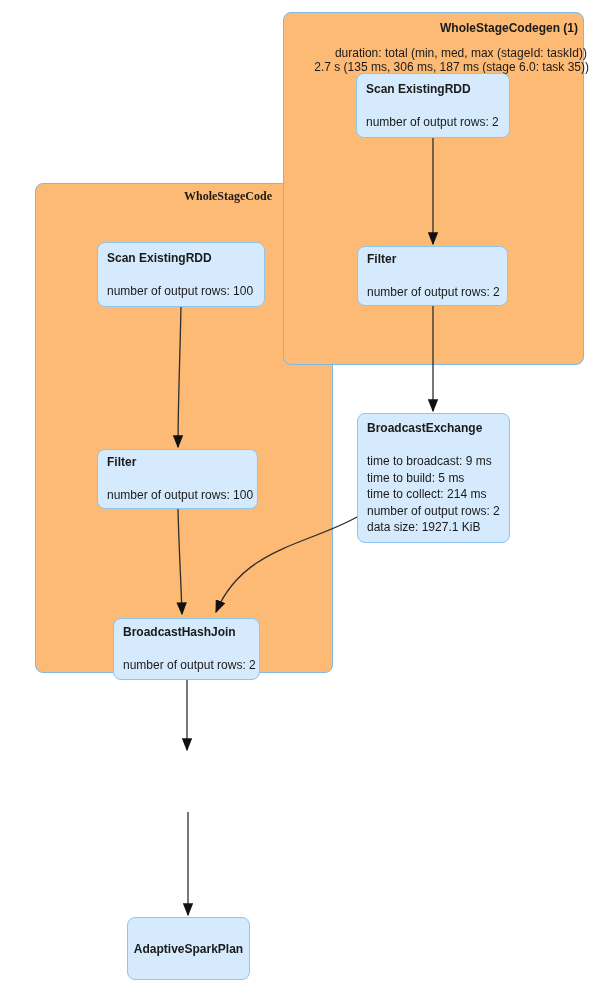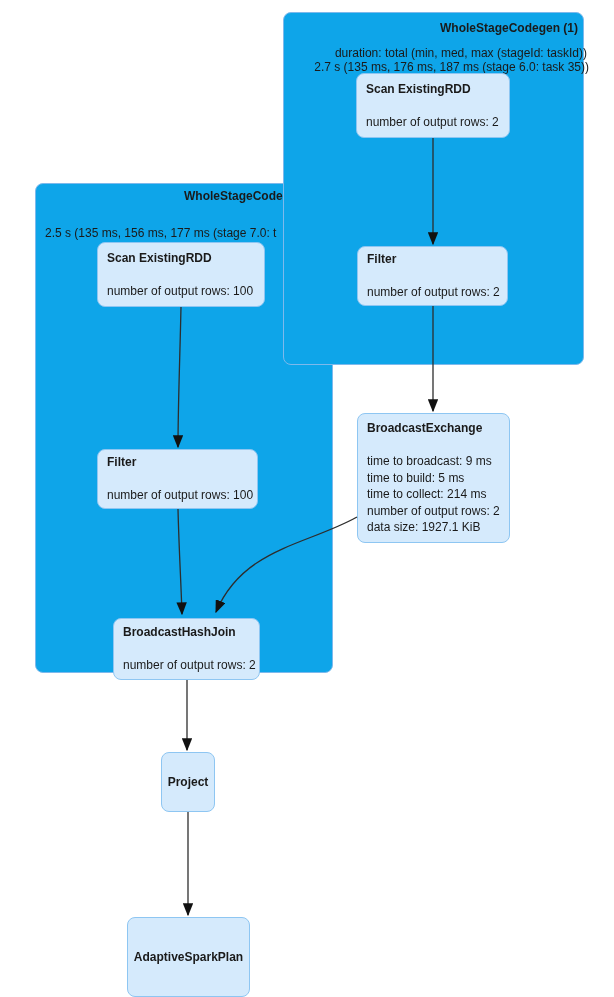--- a/index.html
+++ b/index.html
@@ -8,26 +8,26 @@
     width: 614px; height: 997px;
     overflow: hidden;
     font-family: "Liberation Sans", "DejaVu Sans", sans-serif;
     font-size: 12px;
     color: #1a1a1a;
   }
   .canvas { position: relative; width: 614px; height: 997px; background:#ffffff; }
 
   .cluster {
     position: absolute;
-    background: #0ea5e9;
+    background: #fdba74;
     border: 1px solid #7db9ec;
     border-radius: 8px;
     box-sizing: border-box;
   }
-  .cluster-left  { left: 35px;  top: 183px; width: 298px; height: 490px; z-index: 1; }
+  .cluster-left  { left: 35px;  top: 183px; width: 298px; height: 490px; z-index: 1; font-family: Liberation Serif, serif; }
   .cluster-right { left: 283px; top: 12px;  width: 301px; height: 353px; z-index: 2; }
 
   .cl-text { position: absolute; white-space: nowrap; line-height: 14px; }
   .cl-title { font-weight: 700; }
   .cluster-left  .cl-title { left: 148px; top: 5px;  }
   .cluster-left  .cl-sub1  { left: 27px;  top: 28px; }
   .cluster-left  .cl-sub2  { left: 9px;   top: 42px; }
   .cluster-right .cl-title { right: 5px;  top: 8px;  }
   .cluster-right .cl-sub1  { right: -4px; top: 33px; }
   .cluster-right .cl-sub2  { right: -6px; top: 47px; }
@@ -49,44 +49,43 @@
   .metric { line-height: 16.4px; white-space: nowrap; }
   .node-centered { align-items: center; text-align: center; }
 
   .n-scan1    { left: 356px; top: 73px;  width: 154px; height: 65px;  }
   .n-filter1  { left: 357px; top: 246px; width: 151px; height: 60px;  }
   .n-bex      { left: 357px; top: 413px; width: 153px; height: 130px; }
   .n-scan2    { left: 97px;  top: 242px; width: 168px; height: 65px;  }
   .n-filter2  { left: 97px;  top: 449px; width: 161px; height: 60px;  }
   .n-bhj      { left: 113px; top: 618px; width: 147px; height: 62px;  }
   .n-project  { left: 161px; top: 752px; width: 54px;  height: 60px;  }
-  .n-adaptive { left: 127px; top: 917px; width: 123px; height: 80px;  }
+  .n-adaptive { left: 127px; top: 917px; width: 123px; height: 63px;  }
 
   .edges {
     position: absolute; left: 0; top: 0;
     width: 614px; height: 997px;
     z-index: 4;
     pointer-events: none;
   }
   .edges path.edge { fill: none; stroke: #2d2d2d; stroke-width: 1.3px; }
 </style>
 </head>
 <body>
 
 <div class="canvas">
 
   <div class="cluster cluster-left">
     <div class="cl-text cl-title">WholeStageCode</div>
-    <div class="cl-text cl-sub2">2.5 s (135 ms, 156 ms, 177 ms (stage 7.0: t</div>
   </div>
 
   <div class="cluster cluster-right">
     <div class="cl-text cl-title">WholeStageCodegen (1)</div>
     <div class="cl-text cl-sub1">duration: total (min, med, max (stageId: taskId))</div>
-    <div class="cl-text cl-sub2">2.7 s (135 ms, 176 ms, 187 ms (stage 6.0: task 35))</div>
+    <div class="cl-text cl-sub2">2.7 s (135 ms, 306 ms, 187 ms (stage 6.0: task 35))</div>
   </div>
 
   <div class="node n-scan1">
     <div class="node-title with-gap">Scan ExistingRDD</div>
     <div class="metric">number of output rows: 2</div>
   </div>
 
   <div class="node n-filter1">
     <div class="node-title with-gap">Filter</div>
     <div class="metric">number of output rows: 2</div>
@@ -109,23 +108,20 @@
   <div class="node n-filter2">
     <div class="node-title with-gap">Filter</div>
     <div class="metric">number of output rows: 100</div>
   </div>
 
   <div class="node n-bhj">
     <div class="node-title with-gap">BroadcastHashJoin</div>
     <div class="metric">number of output rows: 2</div>
   </div>
 
-  <div class="node n-project node-centered">
-    <div class="node-title">Project</div>
-  </div>
 
   <div class="node n-adaptive node-centered">
     <div class="node-title">AdaptiveSparkPlan</div>
   </div>
 
   <svg class="edges" width="614" height="997" viewBox="0 0 614 997" xmlns="http://www.w3.org/2000/svg">
     <defs>
       <marker id="arrow" viewBox="0 0 10 8" refX="9" refY="4" markerWidth="10" markerHeight="8" orient="auto">
         <path d="M0,0 L10,4 L0,8 Z" fill="#111111"></path>
       </marker>

